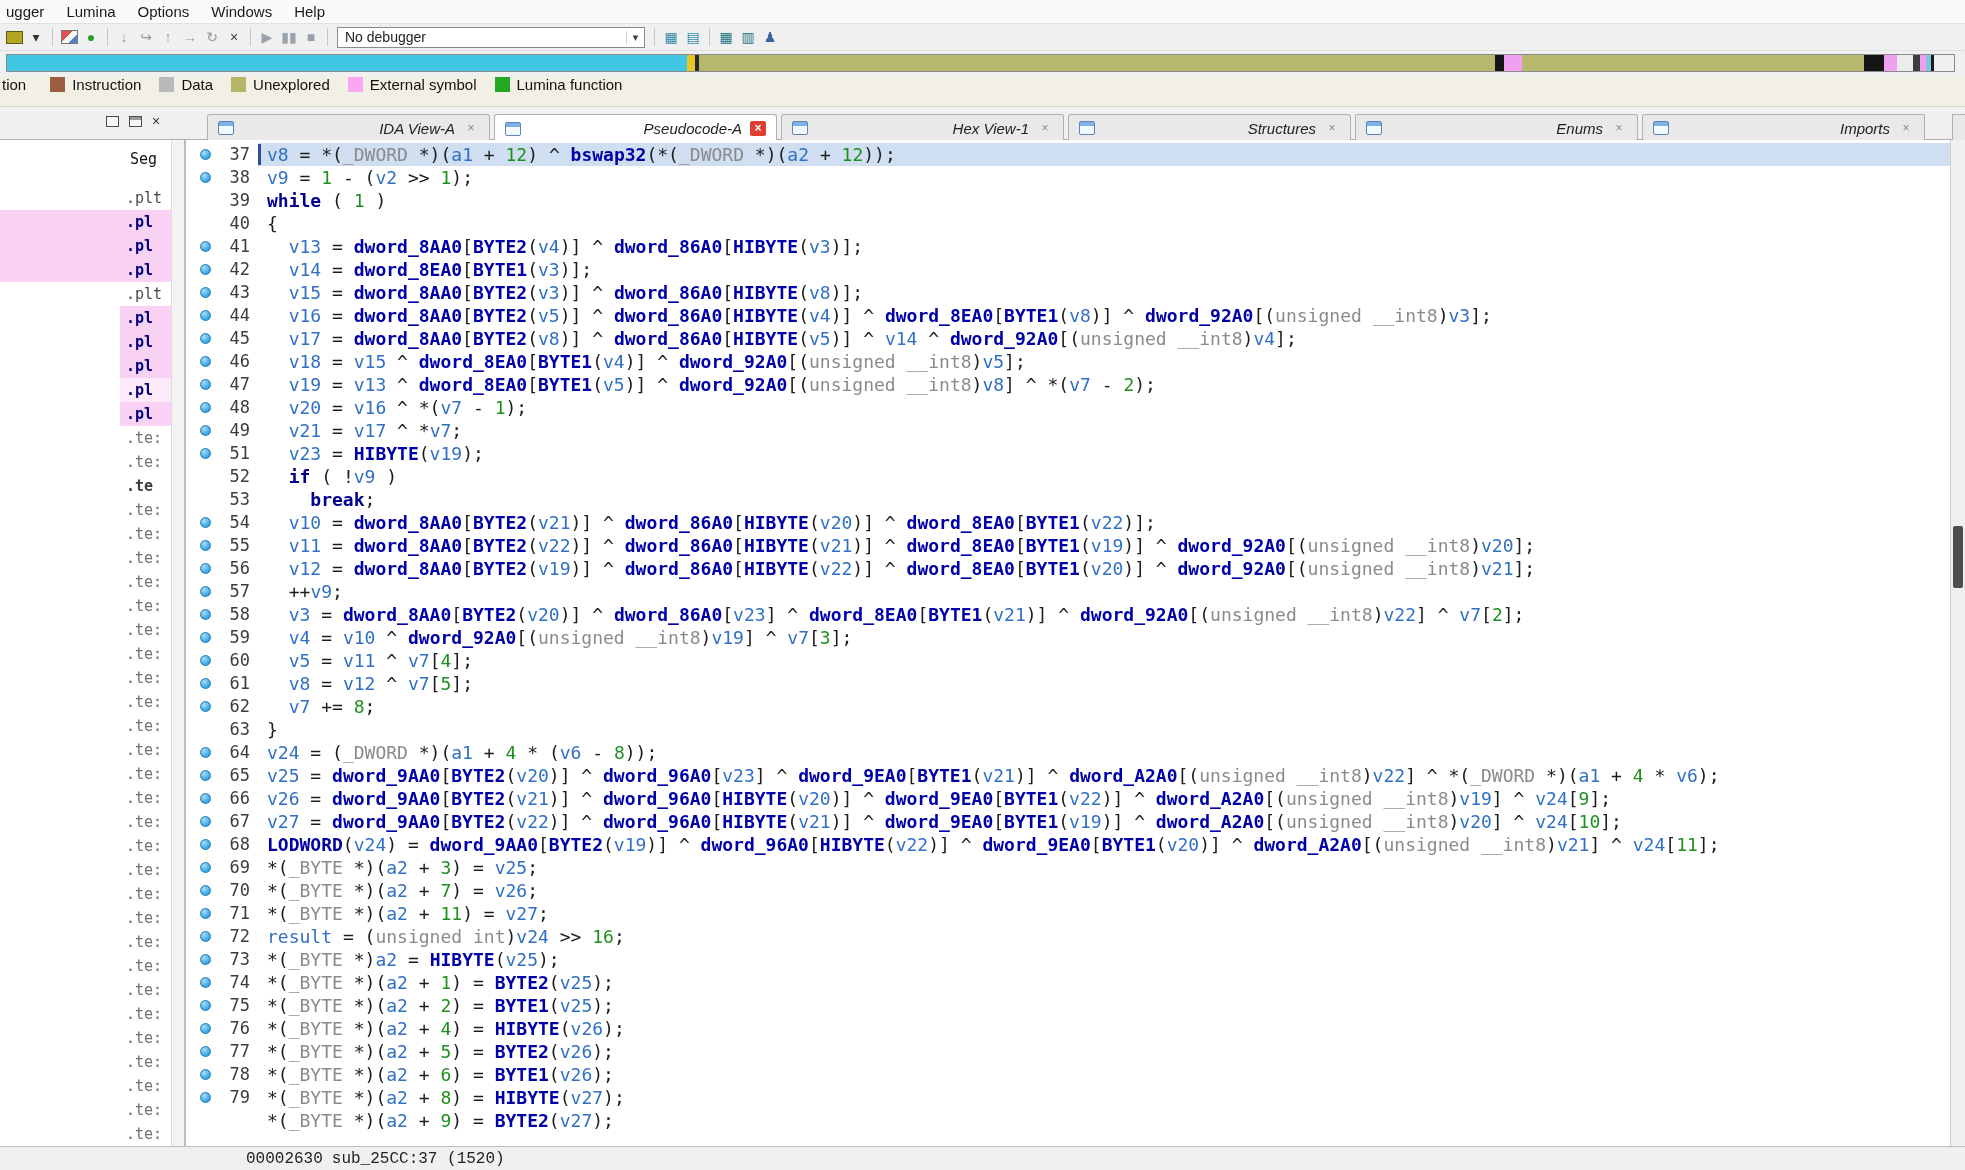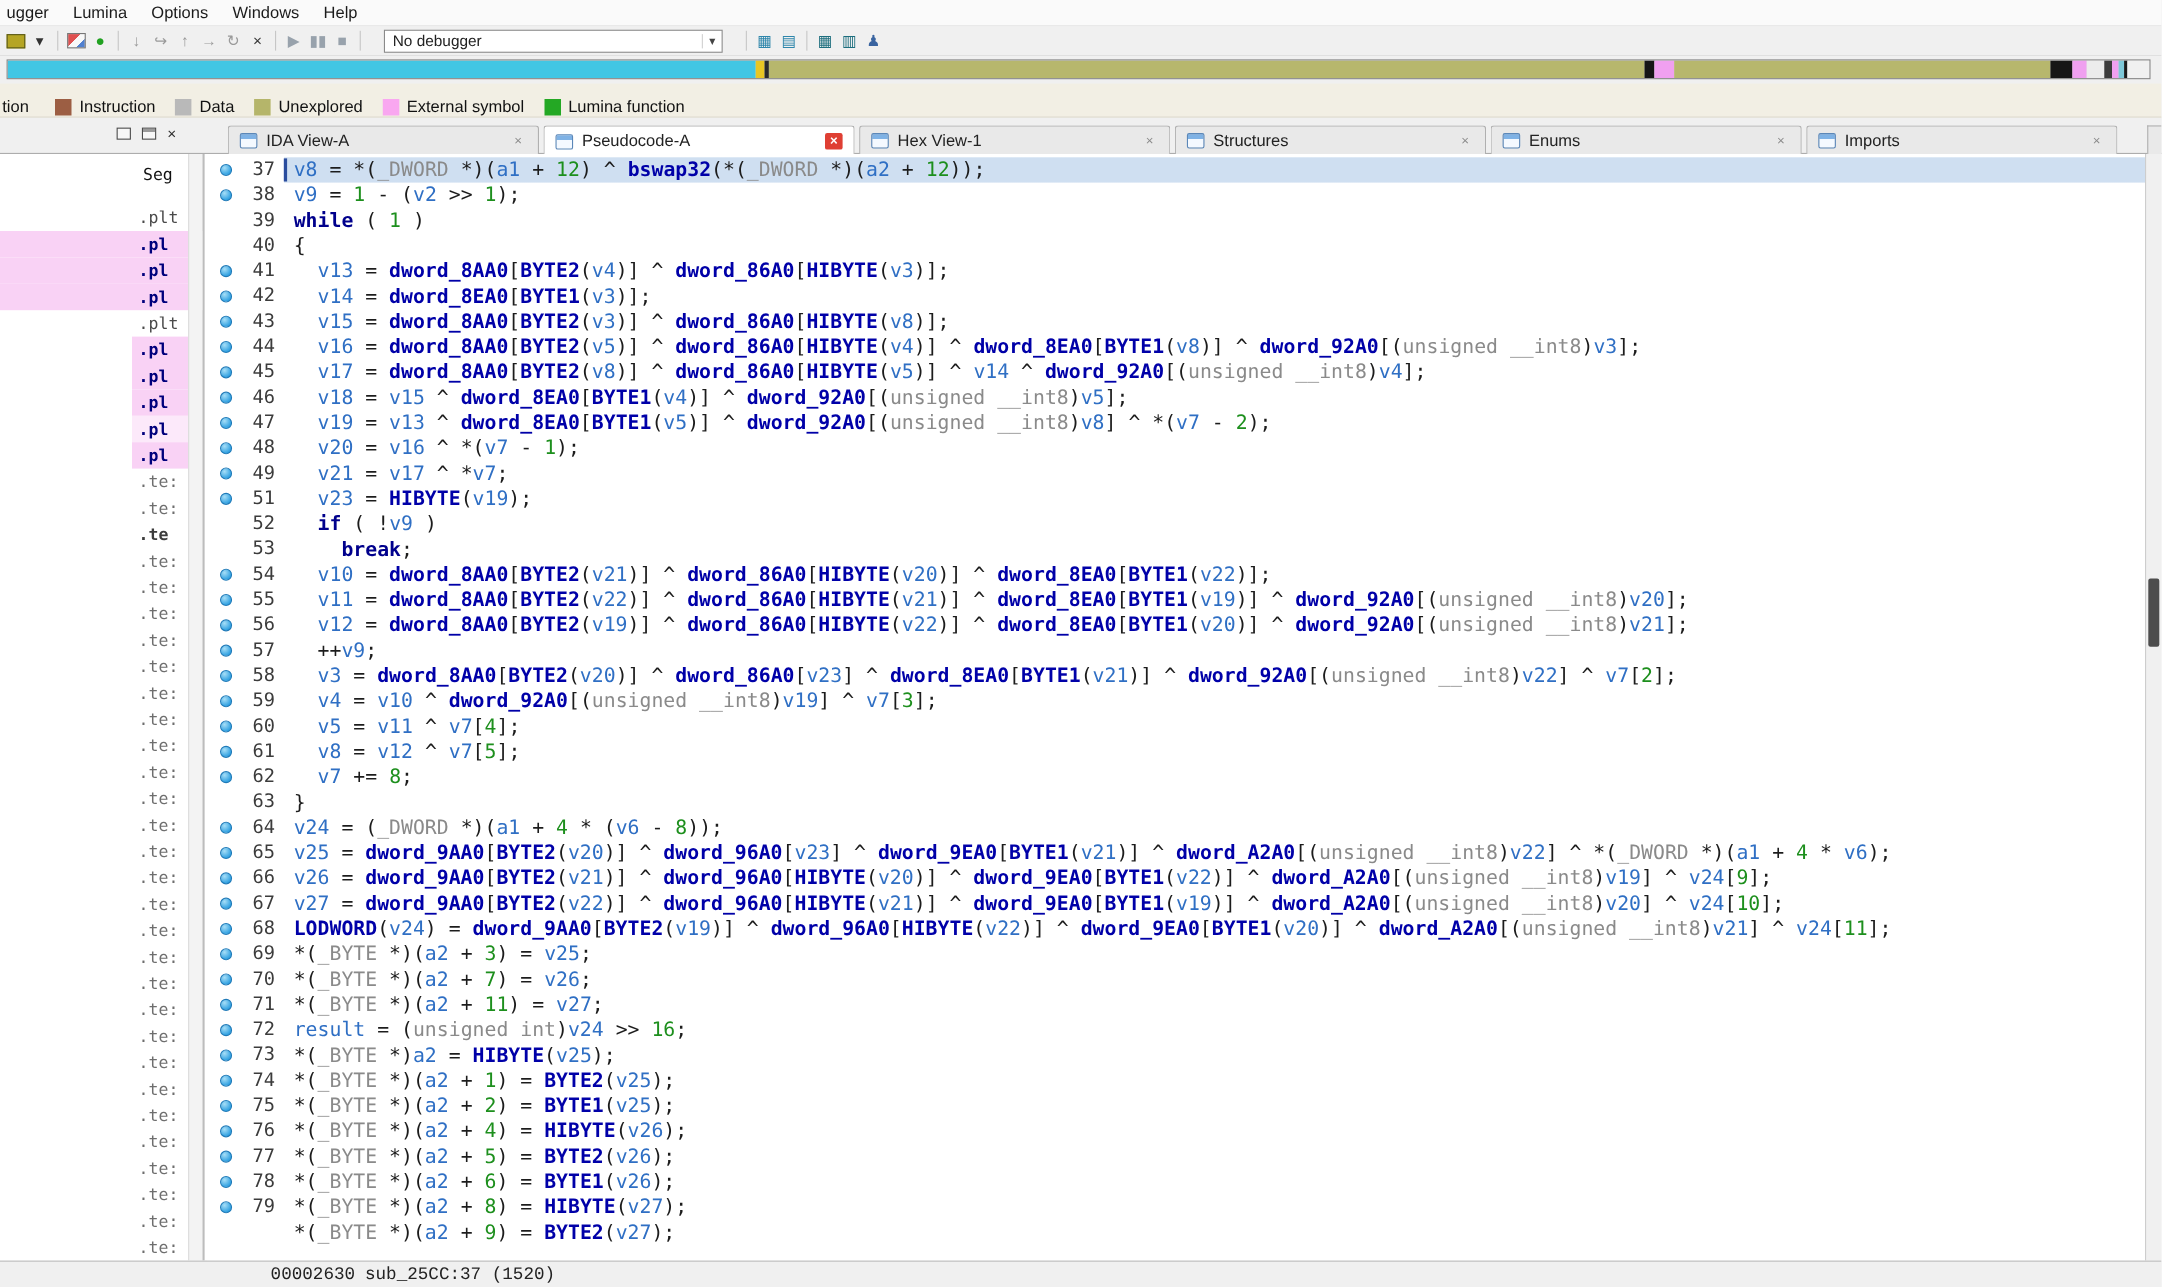--- a/index.html
+++ b/index.html
@@ -17,53 +17,53 @@
   .toolbar { position:absolute; top:24px; left:0; right:0; height:27px; background:#f0f0f0;
              border-bottom:1px solid #e0e0e0; display:flex; align-items:center; padding-left:3px; }
   .tgroup { display:flex; align-items:center; }
   .tsep { width:1px; height:18px; background:#c6c6c6; margin:0 5px; }
   .tbtn { width:22px; height:21px; display:flex; align-items:center; justify-content:center;
           font-size:14px; line-height:1; }
   .ico-swatch { width:17px; height:13px; border:1px solid #5a5a1a; background:#b5a524; }
   .ico-img { width:17px; height:14px; border:1px solid #777;
              background:linear-gradient(135deg,#e05050 0 40%,#f8f8f8 40% 70%,#5080d0 70%); }
   .combo { width:308px; height:21px; background:#fff; border:1px solid #8a8a8a; display:flex;
-           align-items:center; margin:0 16px; }
+           align-items:center; margin:0 4px; }
   .combo-label { flex:1; font-size:14px; color:#222; padding-left:7px; }
   .combo-caret { width:18px; text-align:center; color:#444; font-size:11px; border-left:1px solid #d0d0d0; }
 
   
   .navrow { position:absolute; top:51px; left:0; right:0; height:25px; background:#f0f0f0; }
   .navband { position:absolute; left:6px; right:10px; top:3px; height:18px; border:1px solid #8a8a8a;
              display:flex; overflow:hidden; background:#ddd; }
   .navseg { height:100%; }
 
   
   .legendrow { position:absolute; top:76px; left:0; right:0; height:31px; background:#f2efe4;
-               border-bottom:1px solid #d9d5c7; display:flex; align-items:flex-end; }
+               border-bottom:1px solid #d9d5c7; display:flex; align-items:flex-start; }
   .legend-prefix { font-size:15px; color:#111; margin:0 24px 0 2px; }
   .legend-item { display:flex; align-items:center; gap:7px; margin-right:18px; }
   .legend-sq { width:15px; height:15px; }
   .legend-label { font-size:15px; color:#111; }
 
   
   .tabrow { position:absolute; top:107px; left:0; right:0; height:33px; background:#f0f0f0;
             border-bottom:1px solid #adadad; }
   .panelctl { position:absolute; left:106px; top:9px; display:flex; gap:10px; align-items:center; }
   .pcbox { width:13px; height:11px; border:1px solid #4a4a4a; background:#f7f7f7; }
   .pcbox.inner { box-shadow:inset 0 3px 0 #9a9a9a; }
   .pcx { font-size:14px; color:#333; line-height:11px; }
   .tabs { position:absolute; left:207px; top:7px; display:flex; height:27px; }
   .tab { width:283px; display:flex; align-items:center; gap:8px; padding:0 10px;
          background:#e9e9e9; border:1px solid #b0b0b0; border-bottom:none; margin-right:4px;
          border-radius:3px 3px 0 0; font-size:15px; color:#222; }
   .tab.active { background:#ffffff; height:28px; }
   .tab-ico { width:16px; height:14px; border:1px solid #5b87b8; border-radius:2px; flex:0 0 auto;
              background:linear-gradient(to bottom,#7fb2e5 0 4px,#f4f9ff 4px); }
-  .tab-label { flex:1; text-align:left; white-space:nowrap; overflow:hidden; }
+  .tab-label { flex:1; text-align:right; white-space:nowrap; overflow:hidden;font-style:italic; }
   .tab-close { width:16px; height:15px; line-height:15px; text-align:center; font-size:12px;
                color:#8a8a8a; flex:0 0 auto; }
   .tab-close.red { background:#df3f33; color:#fff; border-radius:2px; font-weight:bold; }
   .partial-tab { position:absolute; right:0; top:7px; width:13px; height:26px; background:#e9e9e9;
                  border:1px solid #b0b0b0; border-right:none; border-bottom:none; }
 
   
   .content { position:absolute; top:140px; bottom:24px; left:0; right:0; background:#fff; }
 
   

